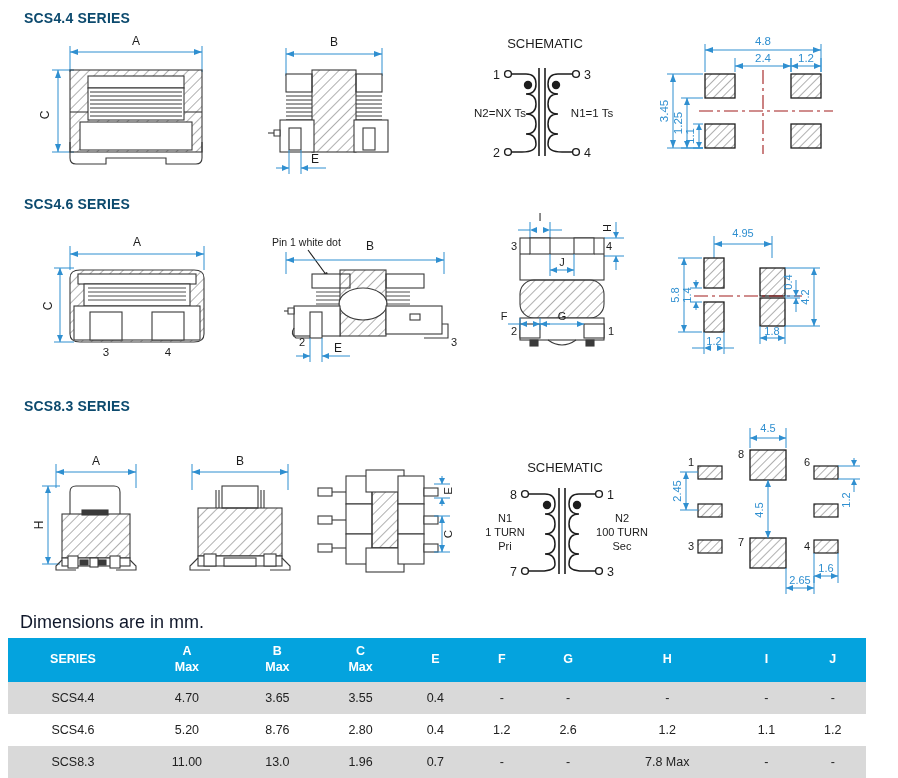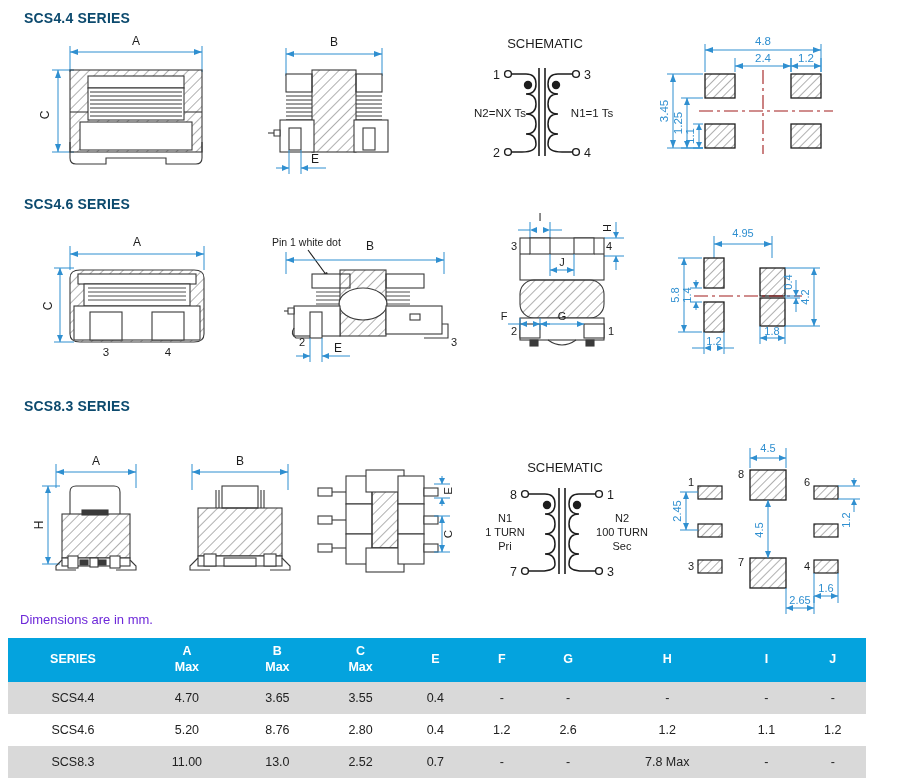--- a/index.html
+++ b/index.html
@@ -20,21 +20,21 @@
     letter-spacing: 0.2px;
     white-space: nowrap;
   }
 
   .fig { position: absolute; }
   svg { display: block; overflow: visible; }
 
   
   .dims-note {
     position:absolute; left:20px; top:612px;
-    font-size:13px; color:#6d28d9;text-align:right;
+    font-size:18px; color:#0f172a;text-align:right;
   }
   table.dimtable {
     position:absolute; left:8px; top:638px;
     width:858px;
     border-collapse: collapse;
     font-size:12.5px;
   }
   table.dimtable th {
     background:#04a3de;
     color:#ffffff;
@@ -656,21 +656,21 @@
       <text x="142" y="124" font-size="12.5" fill="#1d1d1d" text-anchor="start">3</text>
       <text x="40" y="70" font-size="11" fill="#1d1d1d" text-anchor="middle">N1</text>
       <text x="40" y="84" font-size="11" fill="#1d1d1d" text-anchor="middle">1 TURN</text>
       <text x="40" y="98" font-size="11" fill="#1d1d1d" text-anchor="middle">Pri</text>
       <text x="157" y="70" font-size="11" fill="#1d1d1d" text-anchor="middle">N2</text>
       <text x="157" y="84" font-size="11" fill="#1d1d1d" text-anchor="middle">100 TURN</text>
       <text x="157" y="98" font-size="11" fill="#1d1d1d" text-anchor="middle">Sec</text>
     </svg>
   </div>
 
-  <div class="fig" style="left:672px; top:438px;text-decoration:underline;">
+  <div class="fig" style="left:672px; top:418px;text-decoration:underline;">
     <svg width="225" height="185" viewBox="0 0 225 185">
 
       <g stroke="#2f8fd0" stroke-width="1" fill="none">
         <line x1="78" y1="10" x2="78" y2="30"></line>
         <line x1="114" y1="10" x2="114" y2="30"></line>
         <line x1="78" y1="20" x2="114" y2="20"></line>
       </g>
       <polygon points="78,20 85,17 85,23" fill="#2f8fd0"></polygon>
       <polygon points="114,20 107,17 107,23" fill="#2f8fd0"></polygon>
       <text x="96" y="14" font-size="11" fill="#2f8fd0" text-anchor="middle">4.5</text>
@@ -806,21 +806,21 @@
         <td>1.2</td>
         <td>2.6</td>
         <td>1.2</td>
         <td>1.1</td>
         <td>1.2</td>
       </tr>
       <tr class="alt">
         <td class="series-cell">SCS8.3</td>
         <td>11.00</td>
         <td>13.0</td>
-        <td>2.52</td>
+        <td>1.96</td>
         <td>0.7</td>
         <td>-</td>
         <td>-</td>
         <td>7.8 Max</td>
         <td>-</td>
         <td>-</td>
       </tr>
     </tbody>
   </table>
 

